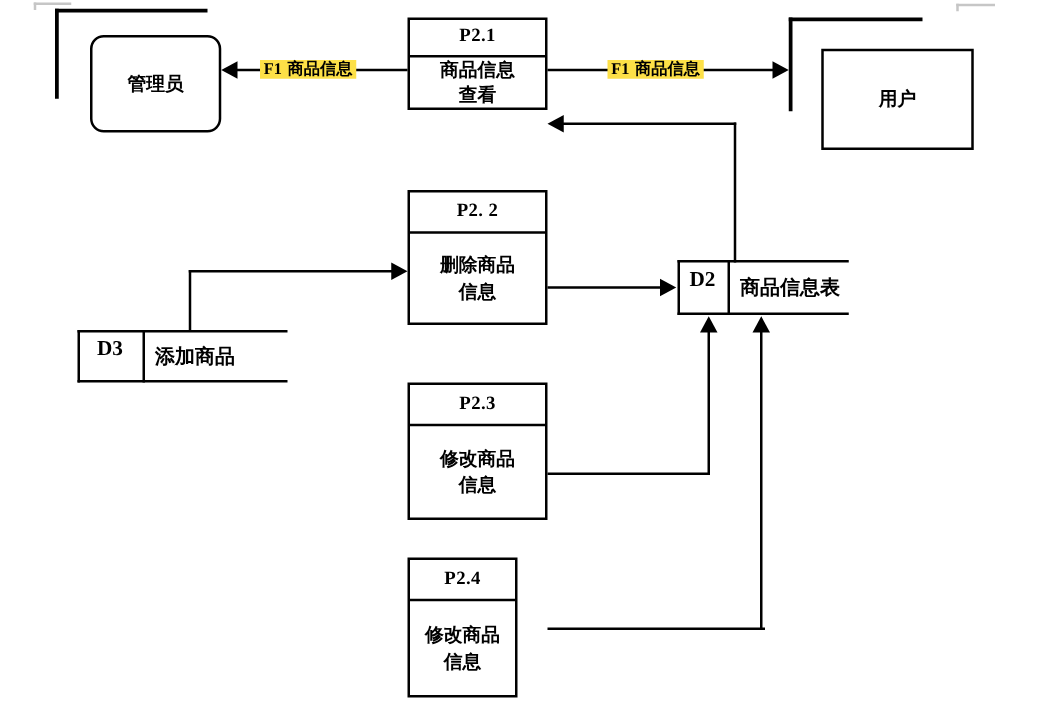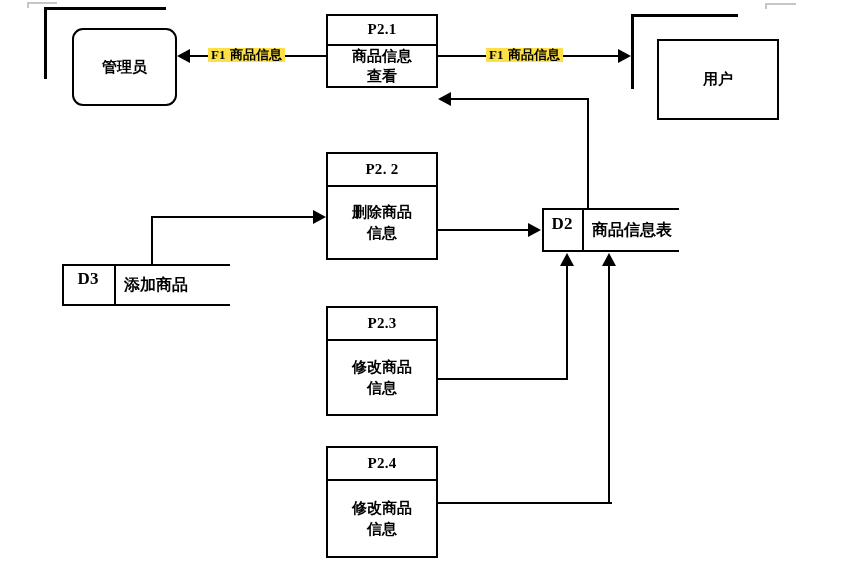--- a/index.html
+++ b/index.html
@@ -208,21 +208,21 @@
     <div class="pbody">删除商品
 信息</div>
   </div>
 
   <div class="process" style="left:326px; top:306px; width:112px; height:110px;">
     <div class="pid">P2.3</div>
     <div class="pbody">修改商品
 信息</div>
   </div>
 
-  <div class="process" style="left:326px; top:446px; width:112px; height:112px;">
+  <div class="process" style="left:326px; top:446px; width:88px; height:112px;">
     <div class="pid">P2.4</div>
     <div class="pbody">修改商品
 信息</div>
   </div>
 
   <div class="store" style="left:542px; top:208px; width:137px; height:44px;">
     <div class="s-top" style="width:137px;"></div>
     <div class="s-bot" style="width:137px;"></div>
     <div class="s-left"></div>
     <div class="s-div" style="left:40px;"></div>

